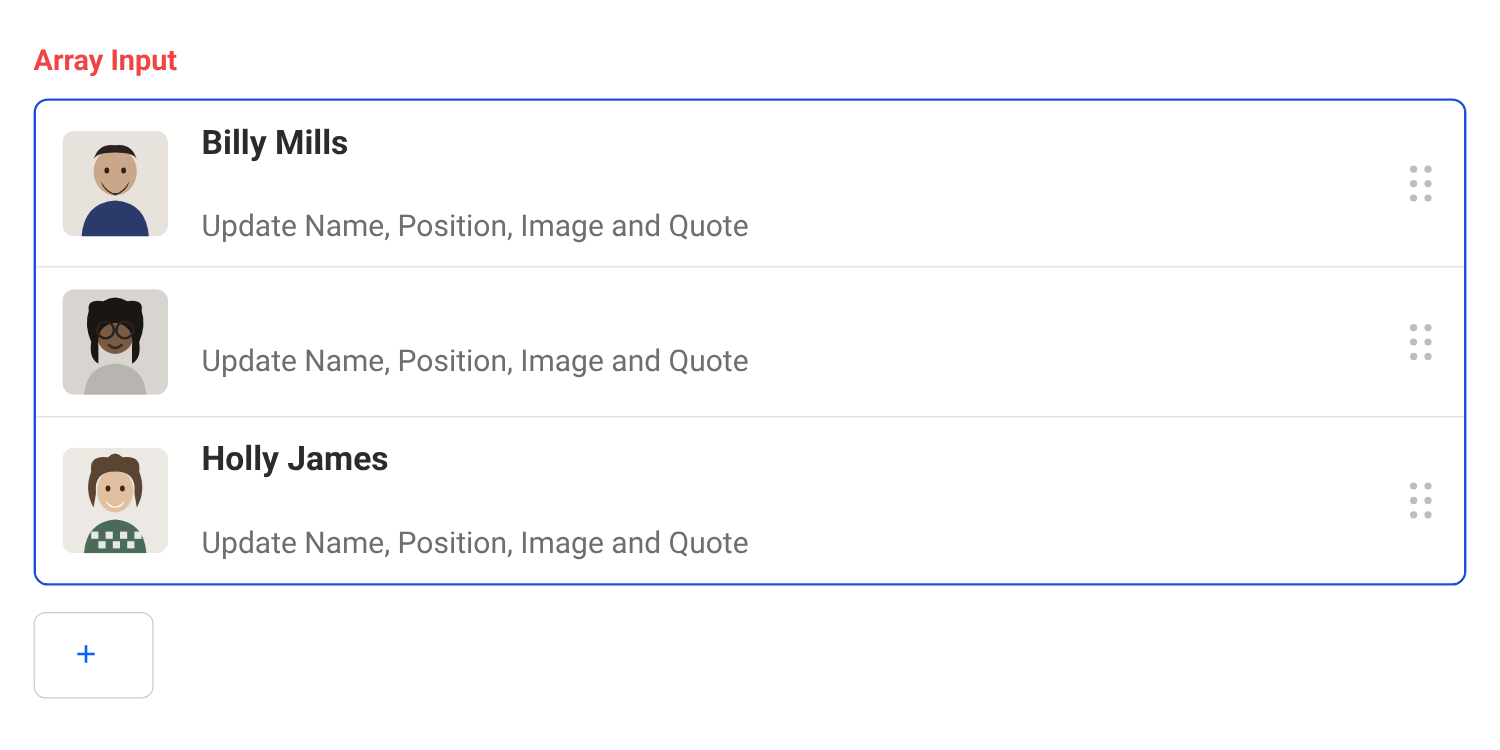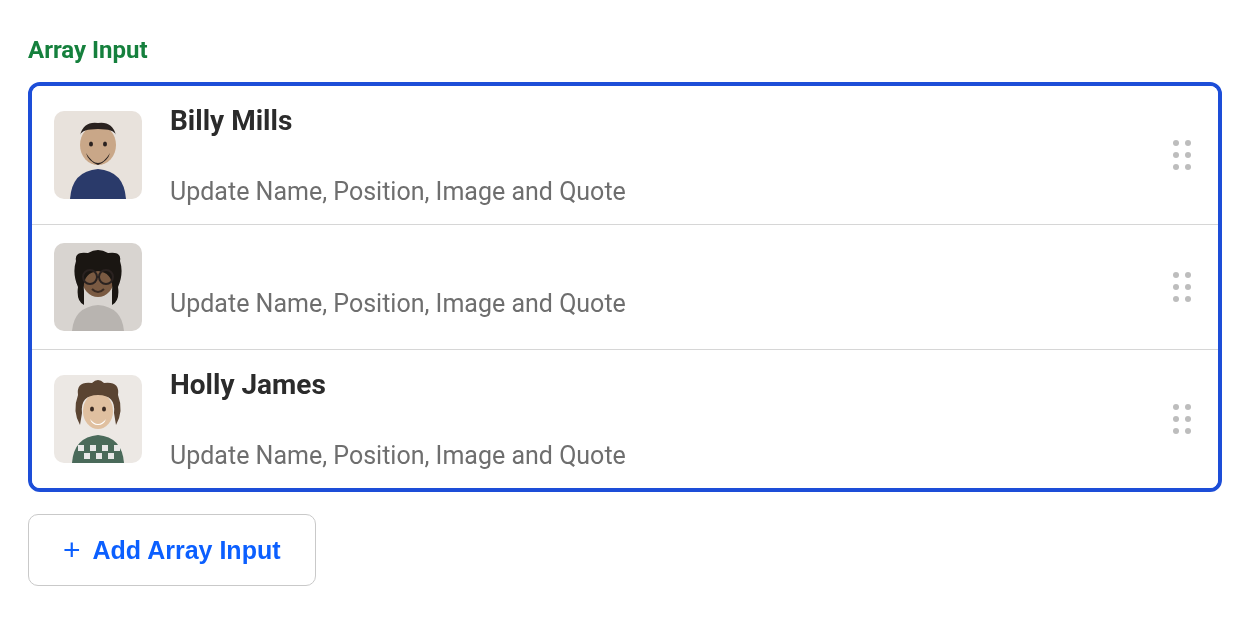--- a/index.html
+++ b/index.html
@@ -9,25 +9,25 @@
     }
     body {
       font-family: -apple-system, BlinkMacSystemFont, "Segoe UI", Roboto, "Helvetica Neue", Arial, sans-serif;
       background: #fff;
       padding: 36px 28px;
       width: 1250px;
     }
     .section-label {
       font-size: 24px;
       font-weight: 700;
-      color: #15803d;
+      color: #ef4444;
       margin-bottom: 18px;
     }
     .array-container {
-      border: 4px solid #1d4ed8;
+      border: 2px solid #1d4ed8;
       border-radius: 12px;
       overflow: hidden;
       background: #fff;
     }
     .array-item {
       display: flex;
       align-items: center;
       padding: 18px 22px;
       border-bottom: 1px solid #d6d6d6;
       cursor: pointer;
@@ -209,15 +209,14 @@
             <span></span>
             <span></span>
           </div>
       </div>
     </div>
 
   </div>
 
   <button class="add-button">
     <span class="plus">+</span>
-    <span>Add Array Input</span>
   </button>
 </div>
 
 </body></html>

